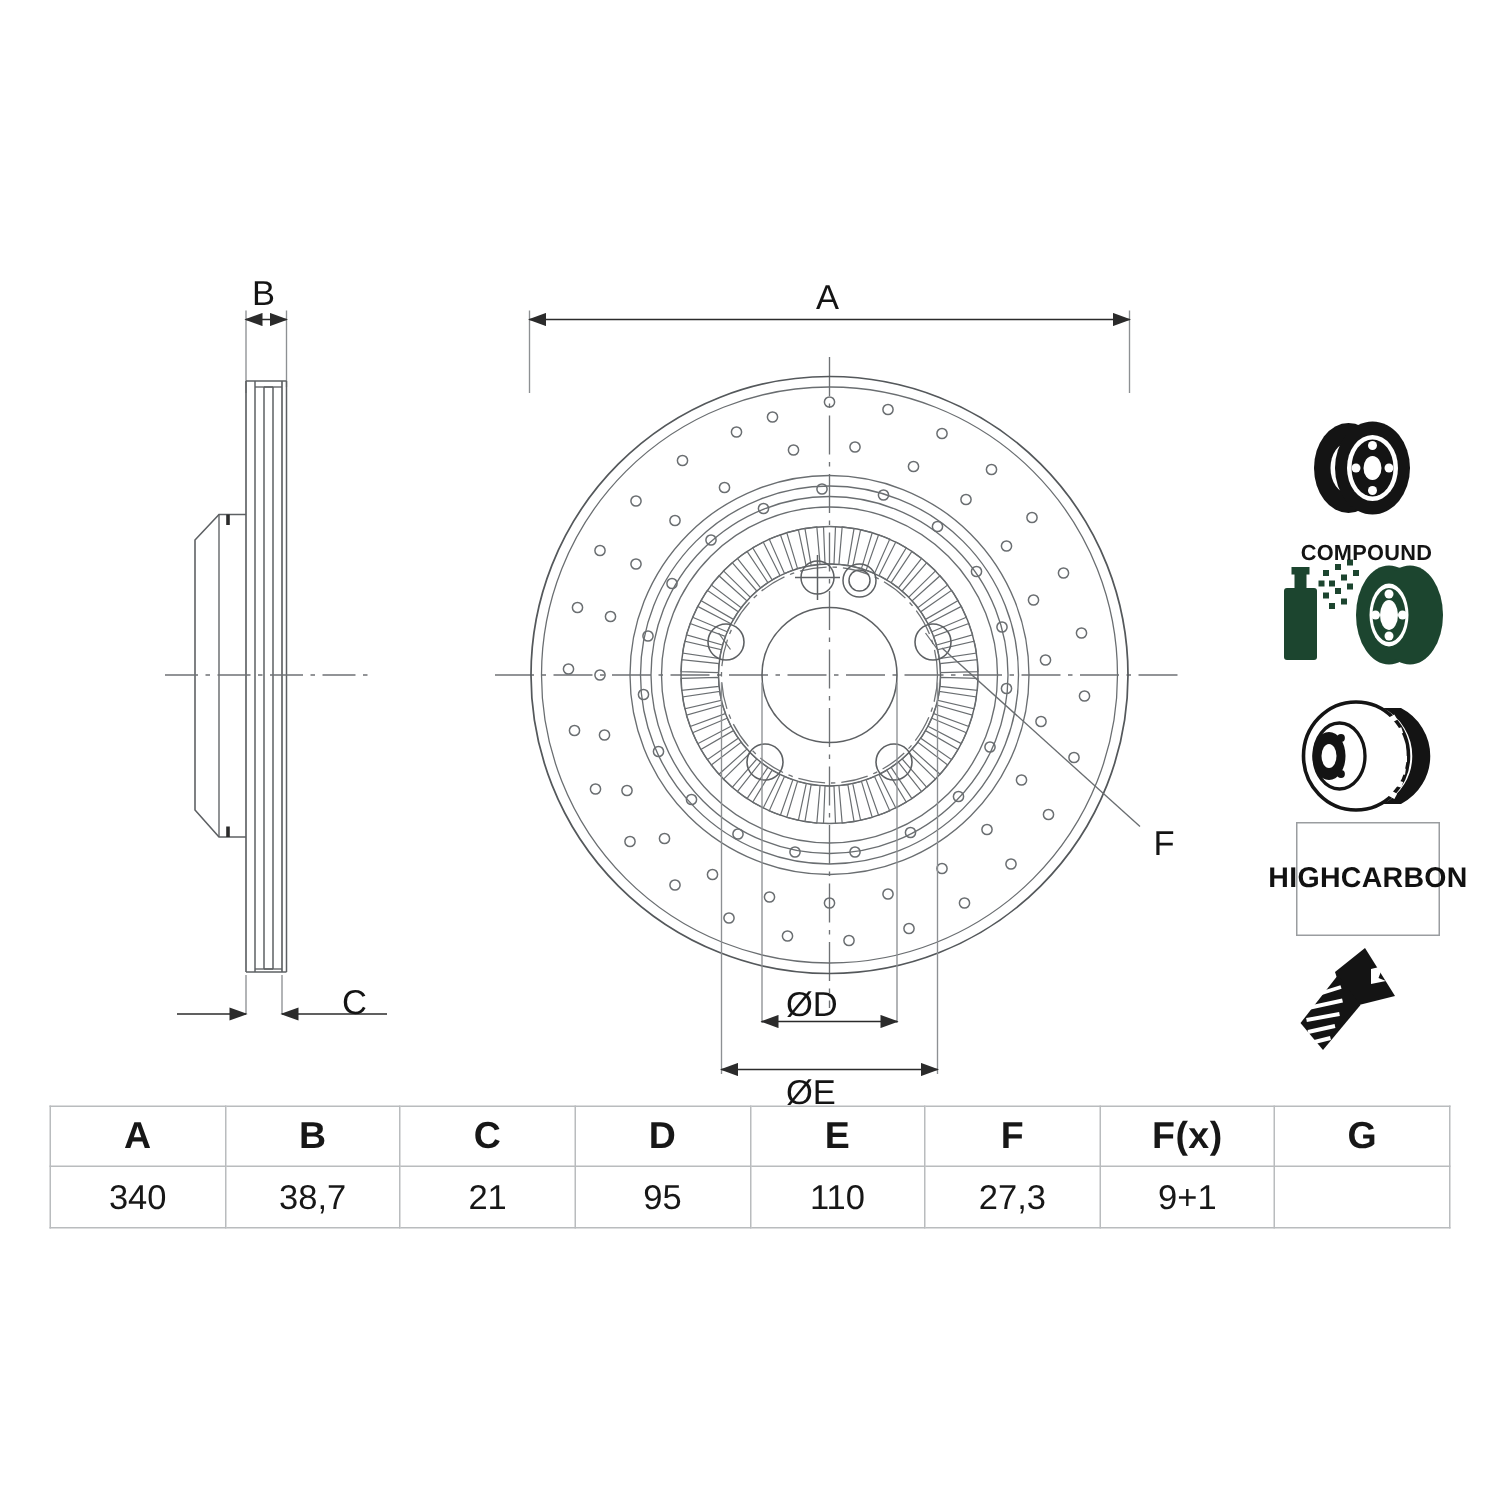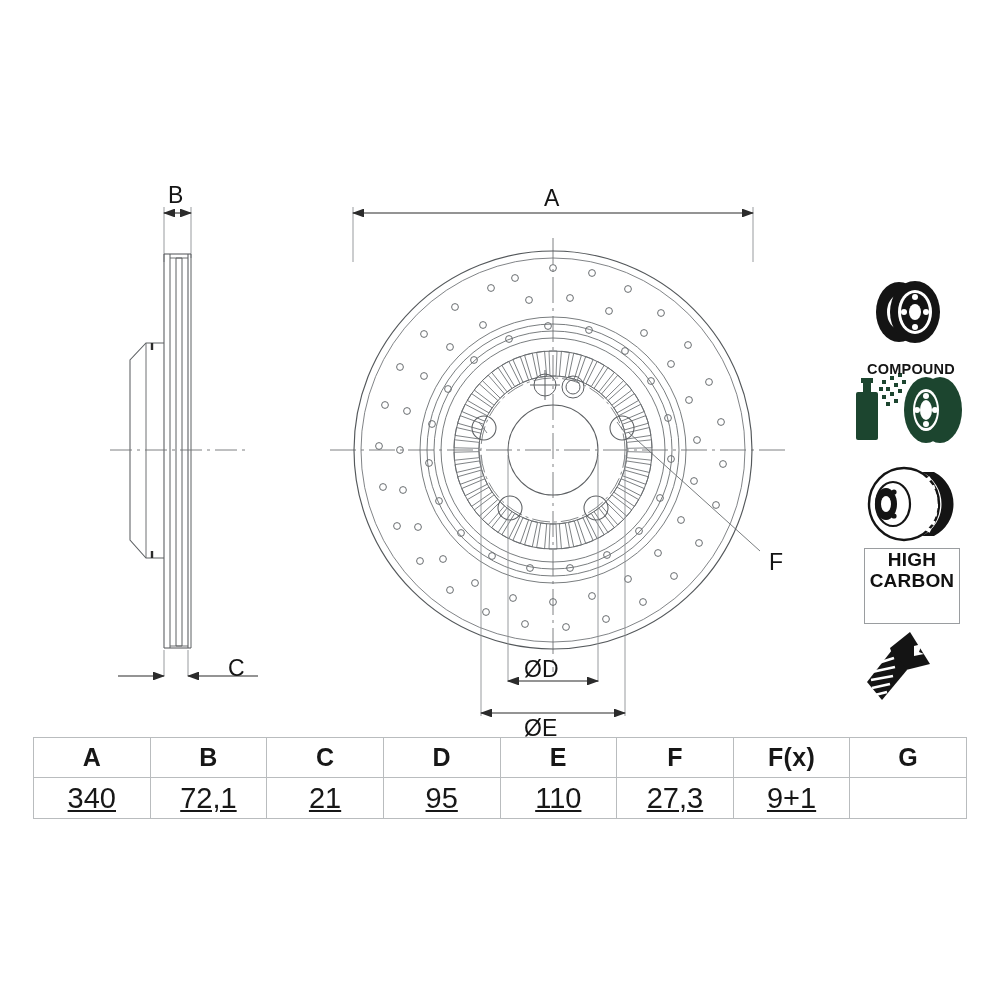--- a/index.html
+++ b/index.html
@@ -45,23 +45,22 @@
     color: #171717;
   }
   .spec-table tr.head td {
     height: 37px;
     font-size: 25px;
     font-weight: bold;
     letter-spacing: 0.3px;
   }
   .spec-table tr.vals td {
     height: 38px;
-    font-size: 29px;
+    font-size: 23px;
     font-weight: normal;
-    text-decoration: underline;
   }
 
   .dim-label {
     position: absolute;
     font-size: 23px;
     color: #141414;
     font-family: "Liberation Sans", sans-serif;
     white-space: nowrap;
   }
   .icon-caption {
@@ -73,22 +72,23 @@
   }
   .hc-box {
     position: absolute;
     left: 864px;
     top: 548px;
     width: 94px;
     height: 74px;
     border: 1.5px solid #9a9da0;
     background: #fff;
     display: flex;
-    flex-direction: column;
+    flex-direction: row;
     align-items: center;
+    justify-content: center;
     line-height: 1.12;
   }
   .hc-box span {
     font-size: 19px;
     font-weight: bold;
     color: #111;
     letter-spacing: 0.2px;
   }
 </style>
 </head>
@@ -548,21 +548,21 @@
         <td>B</td>
         <td>C</td>
         <td>D</td>
         <td>E</td>
         <td>F</td>
         <td>F(x)</td>
         <td>G</td>
       </tr>
       <tr class="vals">
         <td>340</td>
-        <td>72,1</td>
+        <td>38,7</td>
         <td>21</td>
         <td>95</td>
         <td>110</td>
         <td>27,3</td>
         <td>9+1</td>
         <td></td>
       </tr>
     </tbody>
   </table>
 

